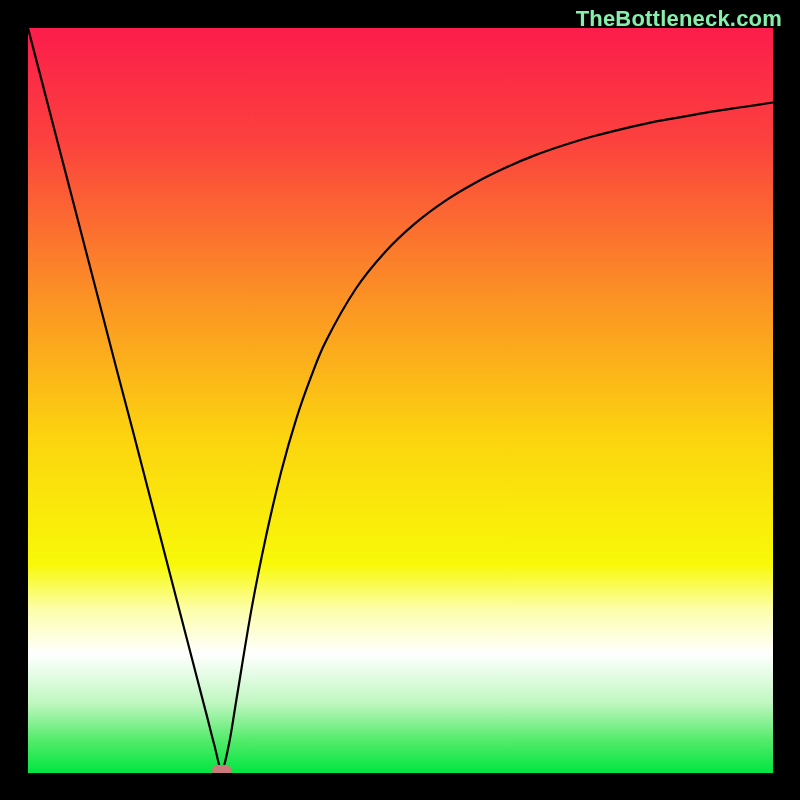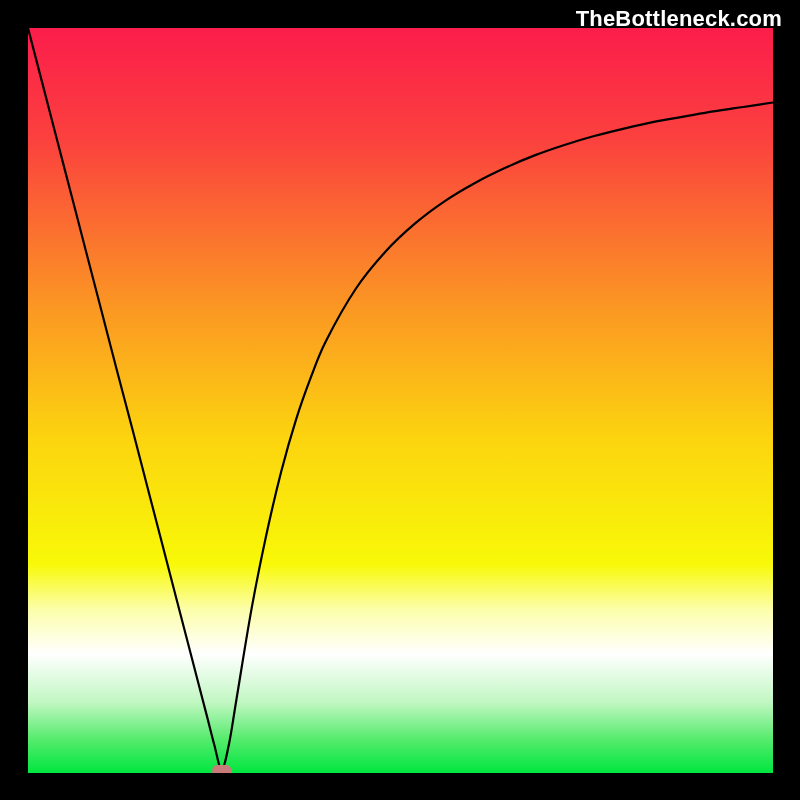--- a/index.html
+++ b/index.html
@@ -21,21 +21,21 @@
   }
   .frame svg {
     display: block;
     width: 745px;
     height: 745px;
   }
   .watermark {
     position: absolute;
     top: 6px;
     right: 18px;
-    color: #ffffff;
+    color: #86efac;
     font-size: 22px;
     font-weight: 600;
     letter-spacing: 0.2px;
     user-select: none;
   }
 </style>
 </head>
 <body>
 
 <div class="watermark">TheBottleneck.com</div>

